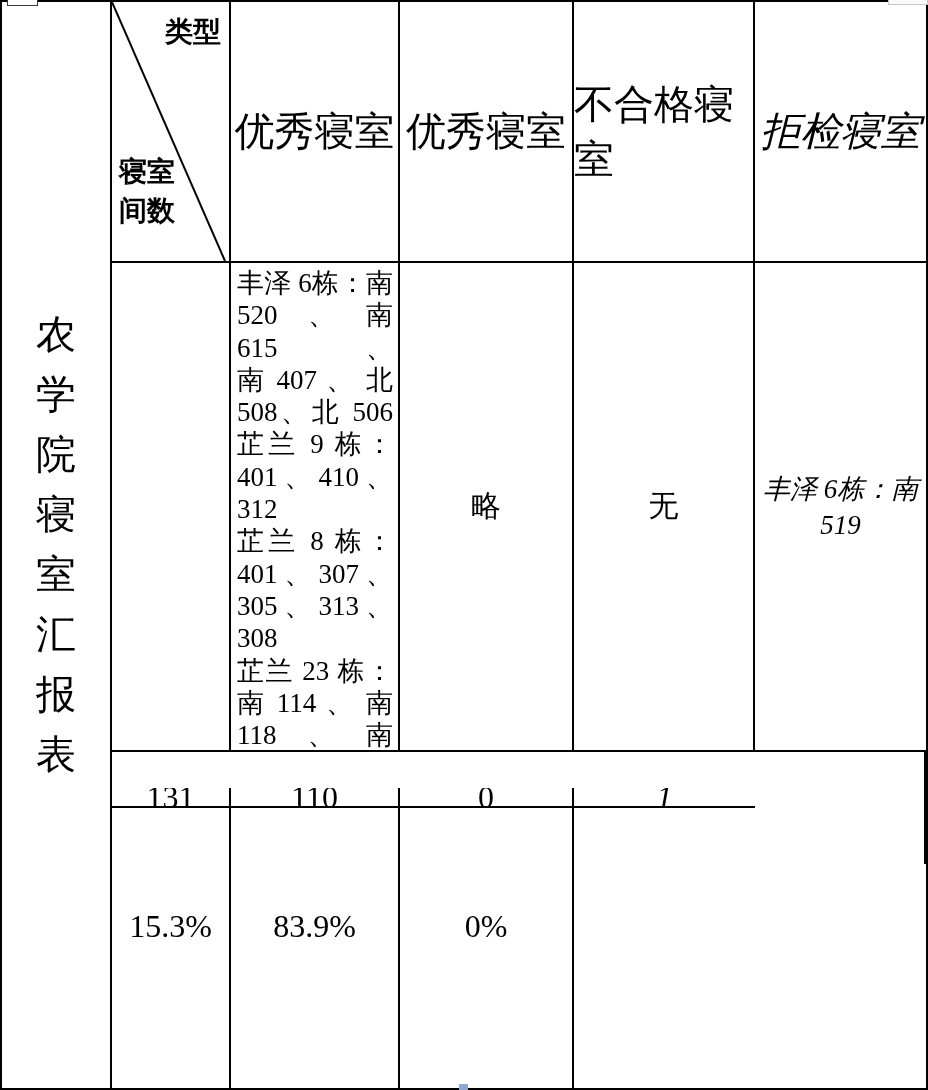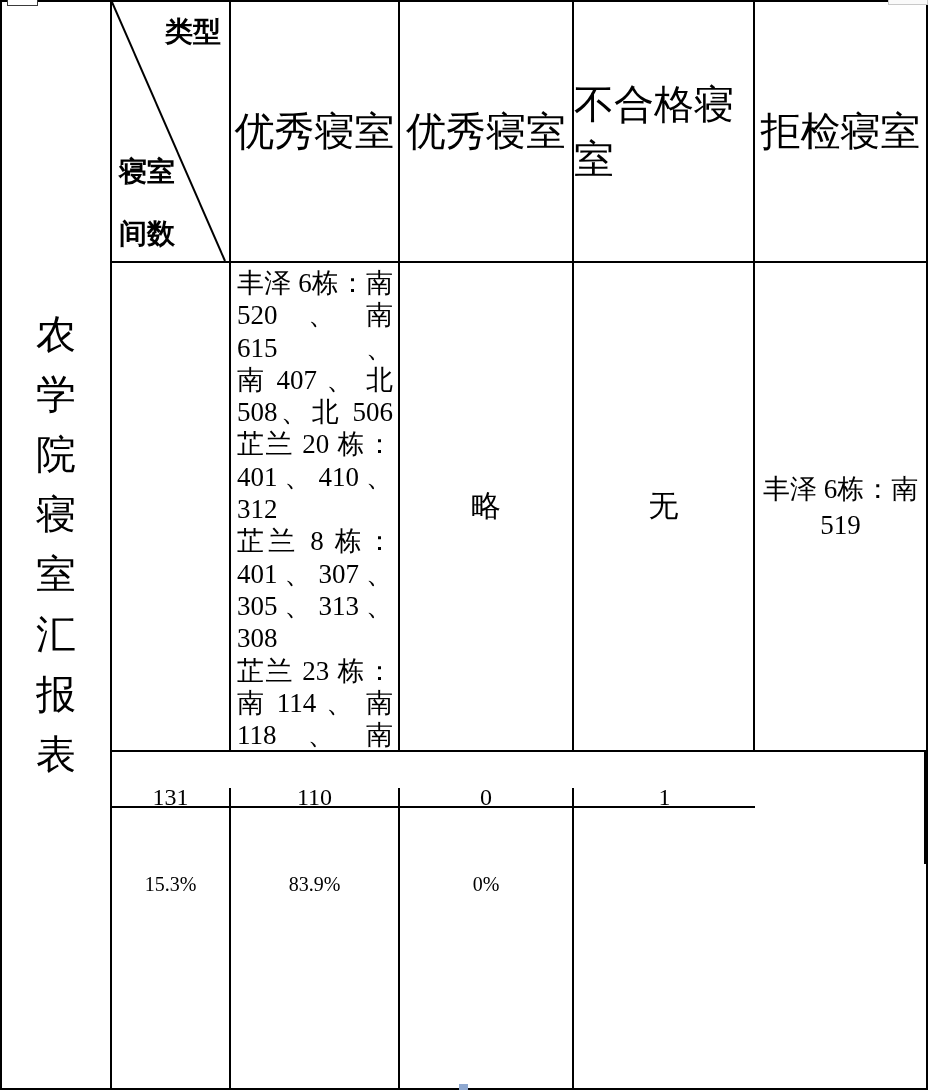--- a/index.html
+++ b/index.html
@@ -28,21 +28,21 @@
   }
   .cell {
     box-sizing: border-box;
     border-right: 2px solid #000;
     border-bottom: 2px solid #000;
     display: flex;
     align-items: center;
     justify-content: center;
     overflow: hidden;
   }
-  .nr { border-right: none; }
+  .nr { border-right: none; font-style: italic; }
   .nb { border-bottom: none; }
 
   
   .title-cell {
     grid-column: 1;
     grid-row: 1 / 5;
     flex-direction: column;
     gap: 20px;
     font-size: 40px;
     line-height: 1;
@@ -63,21 +63,21 @@
   .diag-label {
     position: absolute;
     font-family: "Liberation Sans", "DejaVu Sans", sans-serif;
     font-weight: 700;
     font-size: 28px;
     line-height: 1;
     white-space: nowrap;
   }
   .lbl-type   { top: 16px;  right: 8px; }
   .lbl-qinshi { top: 156px; left: 7px; font-family: Liberation Serif, serif; }
-  .lbl-jianshu{ top: 218px; left: 7px; }
+  .lbl-jianshu{ top: 195px; left: 7px; }
 
   
   .head-cell { font-size: 40px; }
 
   
   .list-cell {
     display: block;
     padding: 4px 5px 0 6px;
     font-size: 27px;
     line-height: 32.3px;
@@ -90,36 +90,36 @@
   }
   .simple-cell { font-size: 30px; }
   .refused-cell {
     flex-direction: column;
     font-size: 27px;
     line-height: 36px;
     text-align: center;
   }
 
   
-  .count-cell { font-size: 24px; margin-top: 36px; }
+  .count-cell { font-size: 32px; margin-top: 36px; }
 
   
   .ratio-label-cell {
     flex-direction: column;
     align-items: center;
     justify-content: flex-start;
     padding-top: 112px;
     font-size: 28px;
     line-height: 36px;
   }
   .pct-cell {
     align-items: flex-start;
     justify-content: center;
-    padding-top: 66px;
-    font-size: 20px;
+    padding-top: 102px;
+    font-size: 32px;
     line-height: 1;
   }
 
   
   .notch-left {
     position: absolute;
     left: 7px; top: 0;
     width: 29px; height: 5px;
     background: #ffffff;
     border: 1px solid #3a3a3a;
@@ -172,21 +172,21 @@
     <div class="cell head-cell">优秀寝室</div>
     <div class="cell head-cell">不合格寝室</div>
     <div class="cell head-cell nr">拒检寝室</div>
 
     <div class="cell"></div>
     <div class="cell list-cell">
         <div class="line jlast">丰泽 6栋：南</div>
         <div class="line jlast">520、南 615、</div>
         <div class="line jlast">南 407 、 北</div>
         <div class="line jlast">508、北 506</div>
-        <div class="line jlast">芷兰 20 栋：</div>
+        <div class="line jlast">芷兰 9 栋：</div>
         <div class="line jlast">401、410、312</div>
         <div class="line jlast">芷兰 8 栋：</div>
         <div class="line jlast">401 、 307 、</div>
         <div class="line jlast">305、313、308</div>
         <div class="line jlast">芷兰 23 栋：</div>
         <div class="line jlast">南 114 、 南</div>
         <div class="line jlast">118、南 119、</div>
       </div>
     <div class="cell simple-cell">略</div>
     <div class="cell simple-cell">无</div>

